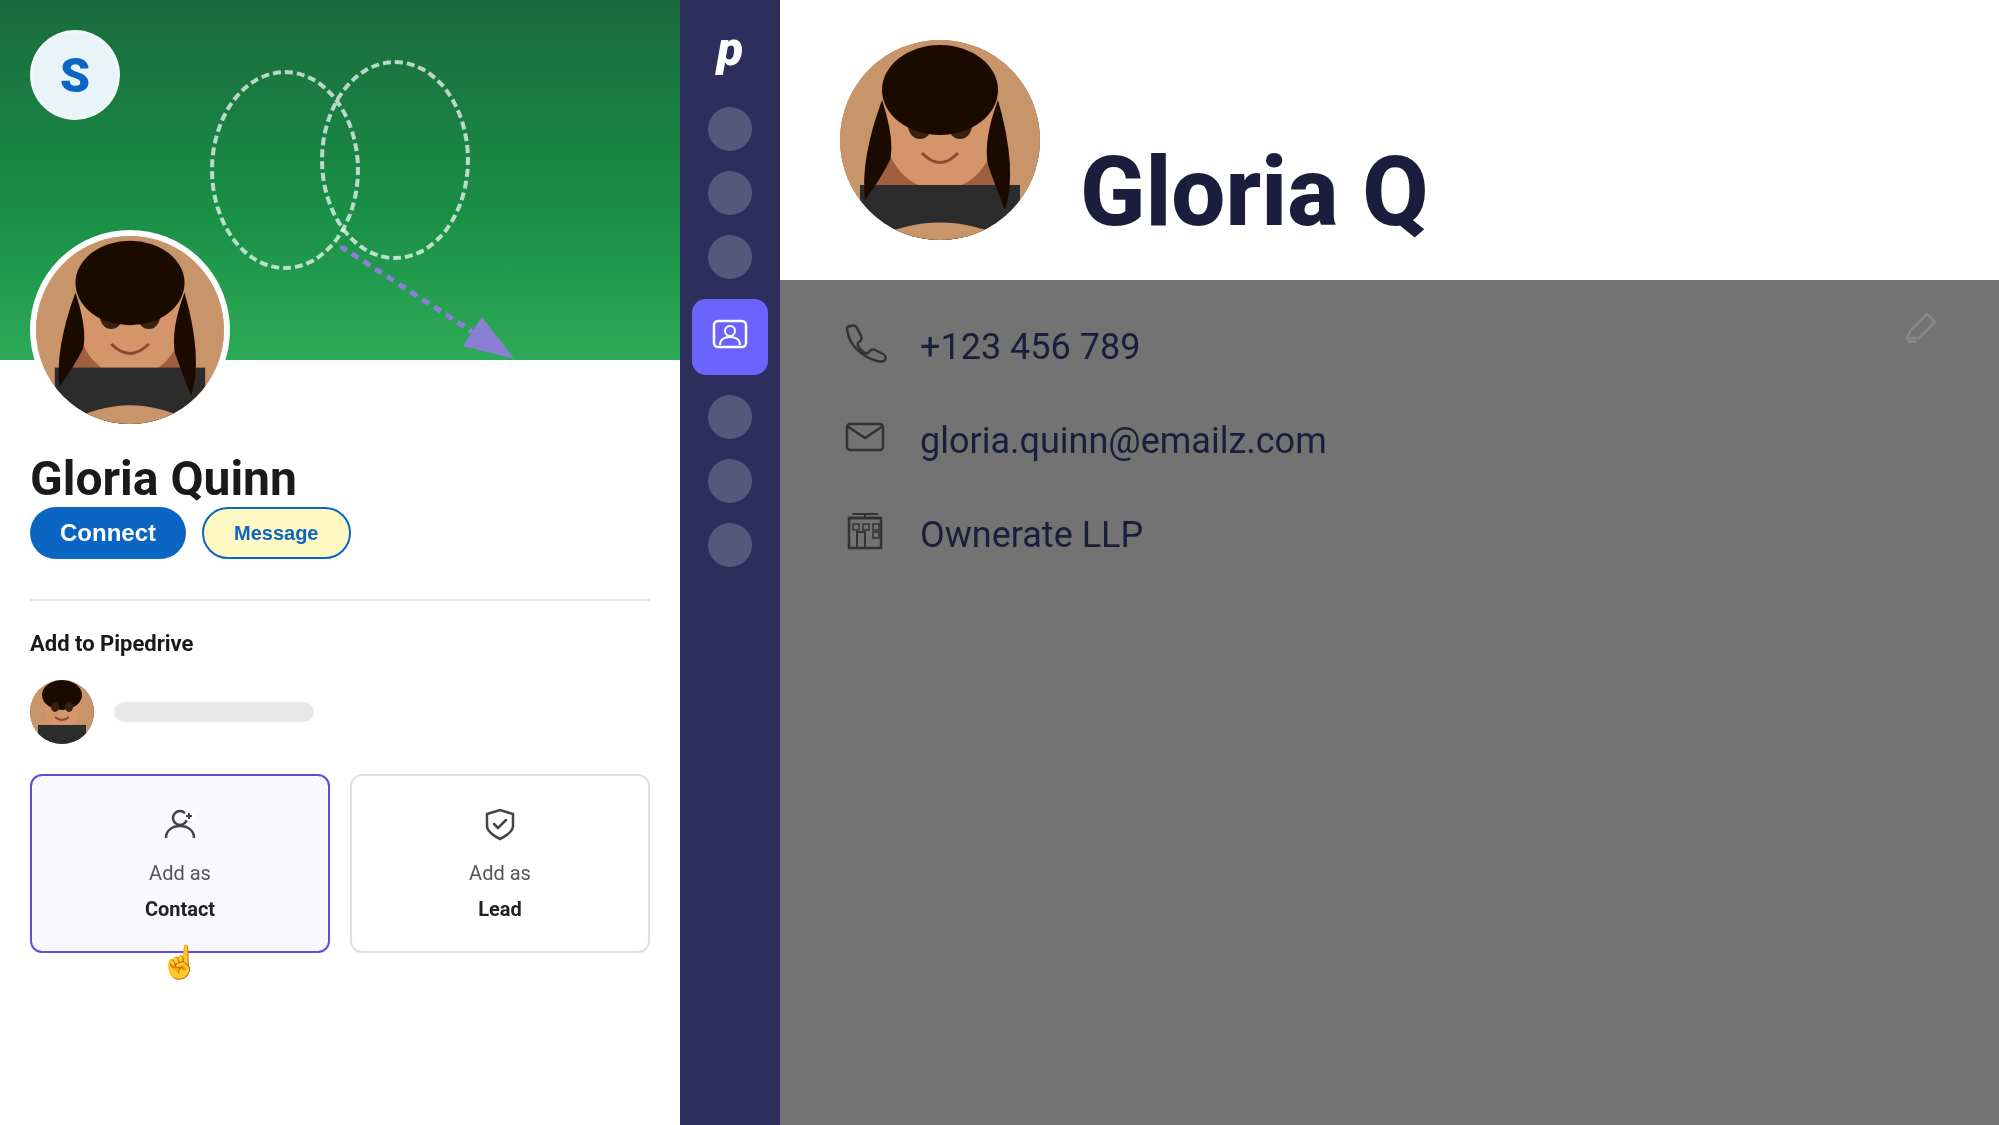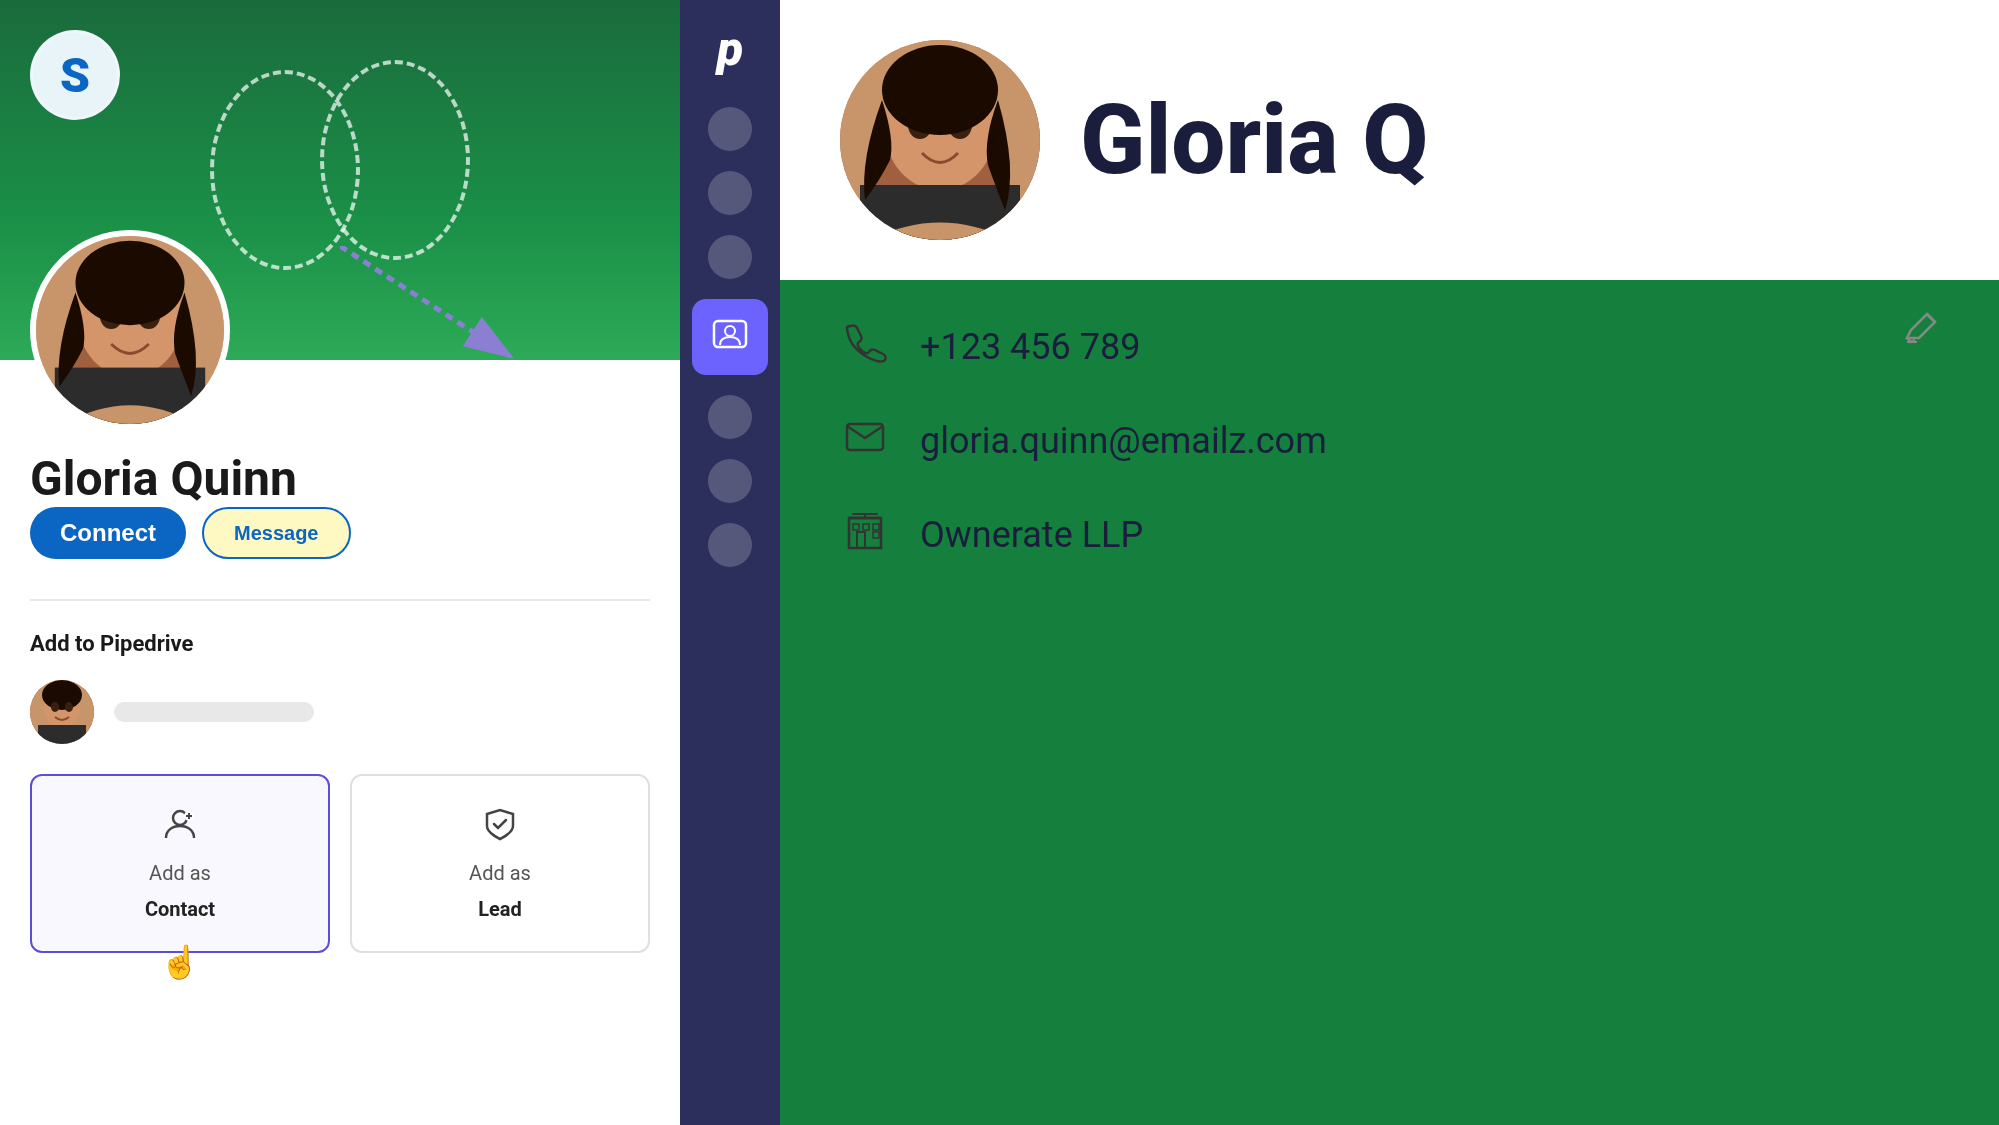--- a/index.html
+++ b/index.html
@@ -264,21 +264,21 @@
     .right-panel {
       flex: 1;
       height: 1125px;
       background: #fff;
       display: flex;
       flex-direction: column;
     }
 
     .right-header {
       display: flex;
-      align-items: center;
+      align-items: flex-end;
       padding: 40px 60px;
       gap: 40px;
       background: #fff;
       border-bottom: none;
     }
 
     .right-avatar {
       width: 200px;
       height: 200px;
       border-radius: 50%;
@@ -294,21 +294,21 @@
 
     .contact-name {
       font-size: 96px;
       font-weight: 800;
       color: #1a1e3c;
       line-height: 1;
       white-space: nowrap;
     }
 
     .right-content {
-      background: #15803d;
+      background: #737373;
       flex: 1;
       padding: 40px 60px;
       position: relative;
     }
 
     .edit-icon {
       position: absolute;
       top: 30px;
       right: 60px;
       font-size: 36px;

